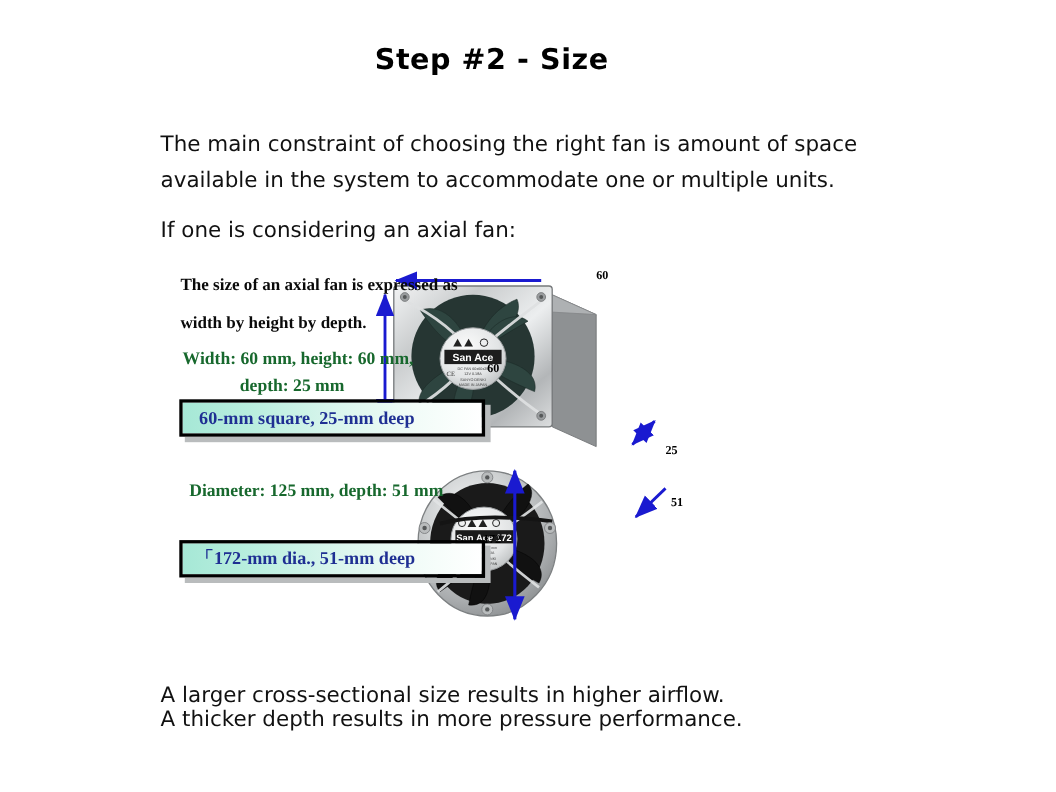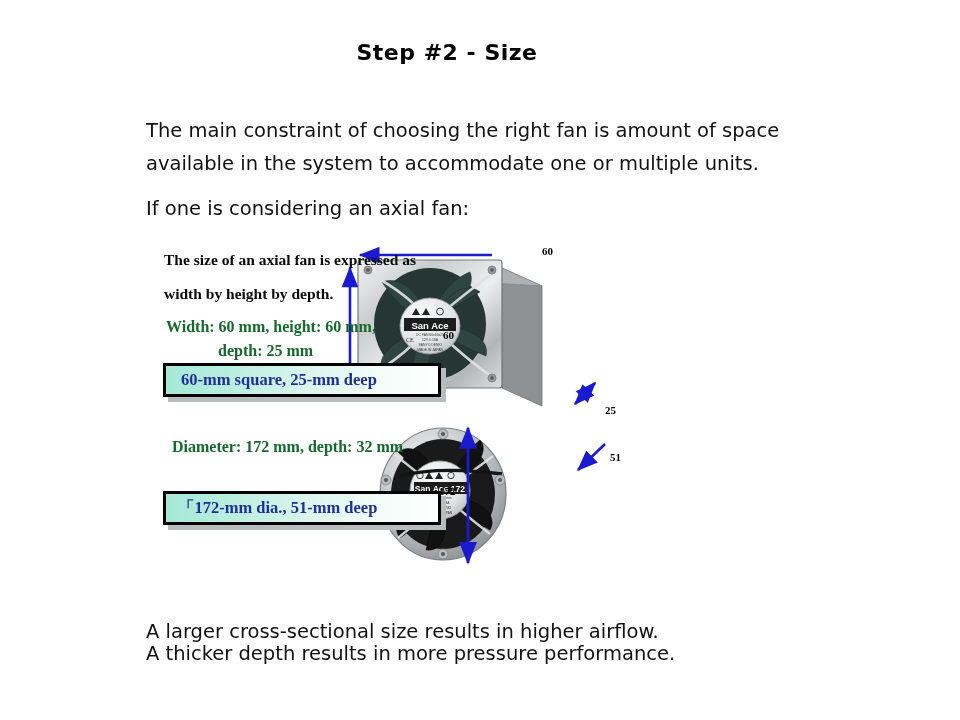--- a/index.html
+++ b/index.html
@@ -18,21 +18,21 @@
 
   
   #slide-title {
     position: absolute;
     left: 0;
     top: 40px;
     width: 894px;
     text-align: center;
     font-family: "DejaVu Sans", sans-serif;
     font-weight: bold;
-    font-size: 22px;
+    font-size: 26px;
     letter-spacing: 0.5px;
     color: #000000;
   }
 
   
   .body-line {
     position: absolute;
     left: 146px;
     font-family: "DejaVu Sans", sans-serif;
     font-size: 19.5px;
@@ -310,21 +310,21 @@
   <div class="fig-text" id="fig-head-1">The size of an axial fan is expressed as</div>
   <div class="fig-text" id="fig-head-2">width by height by depth.</div>
 
   <div class="fig-text" id="fig-spec-1">Width: 60 mm, height: 60 mm,</div>
   <div class="fig-text" id="fig-spec-1b">depth: 25 mm</div>
 
   <div class="callout" id="callout-1">
     <span class="callout-label">60-mm square, 25-mm deep</span>
   </div>
 
-  <div class="fig-text" id="fig-spec-2">Diameter: 172 mm, depth: 32 mm</div>
+  <div class="fig-text" id="fig-spec-2">Diameter: 125 mm, depth: 51 mm</div>
 
   <div class="callout" id="callout-2">
     <span class="callout-label">「172-mm dia., 51-mm deep</span>
   </div>
 
   <div class="dim" id="dim-top">60</div>
   <div class="dim" id="dim-left">60</div>
   <div class="dim" id="dim-depth">25</div>
   <div class="dim" id="dim-dia">172</div>
   <div class="dim" id="dim-depth2">51</div>

